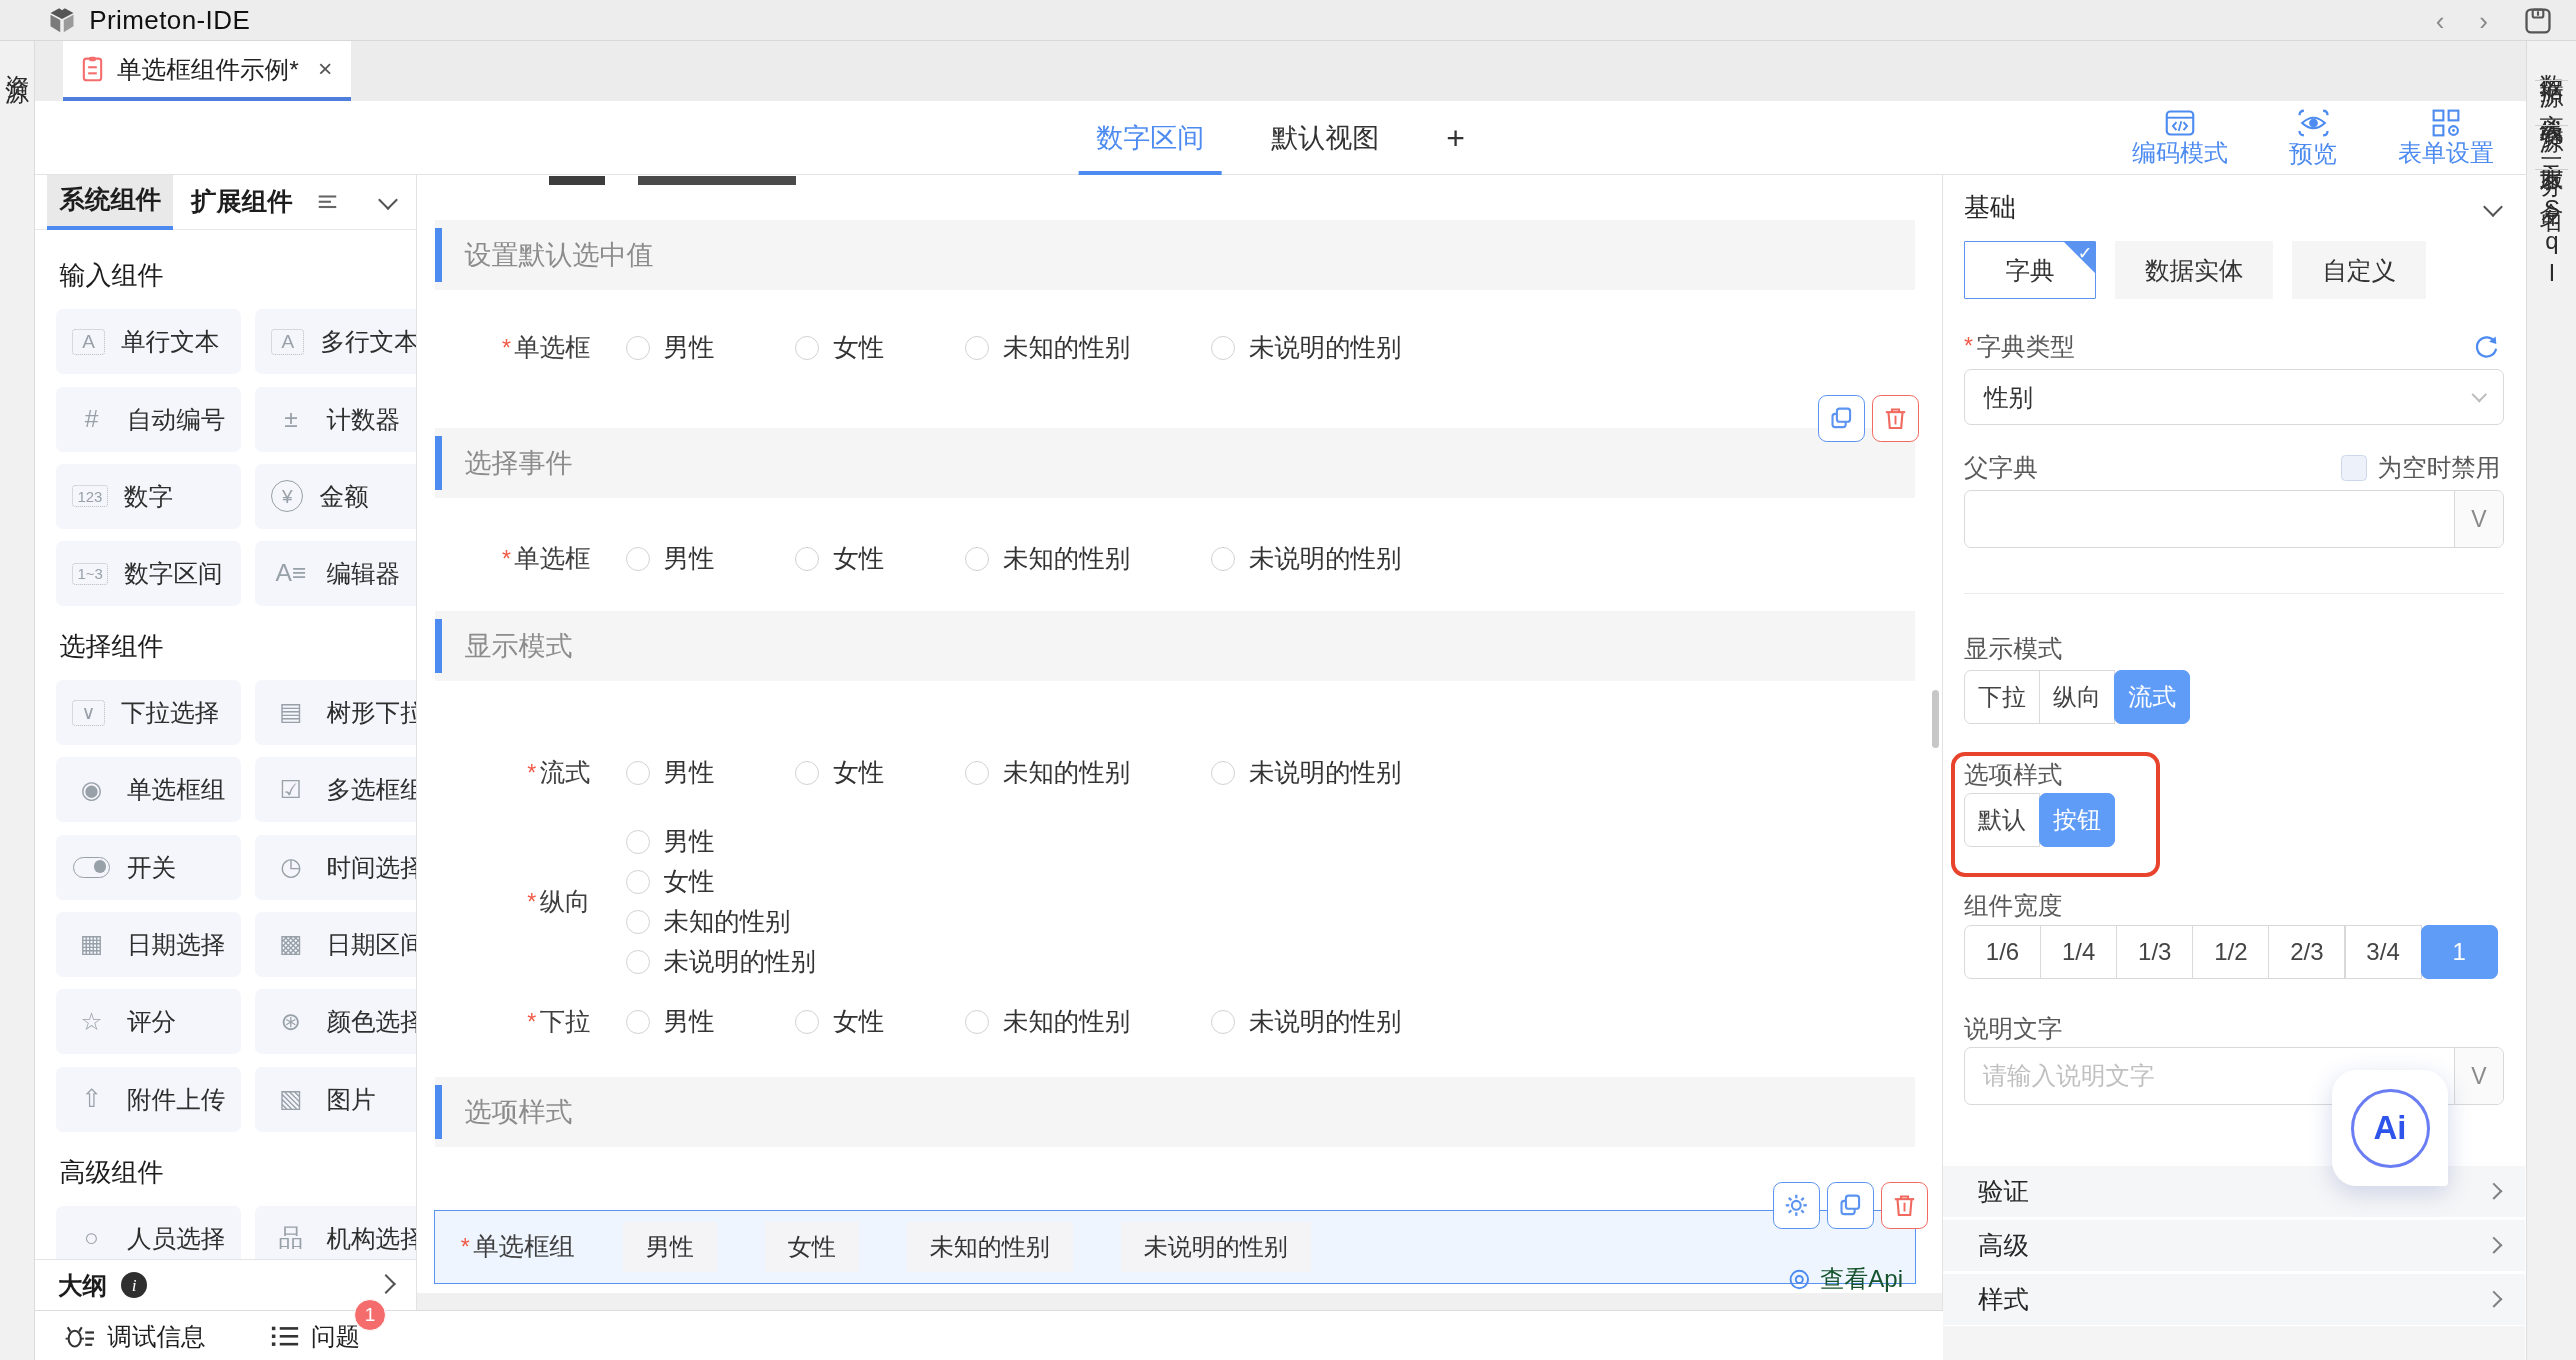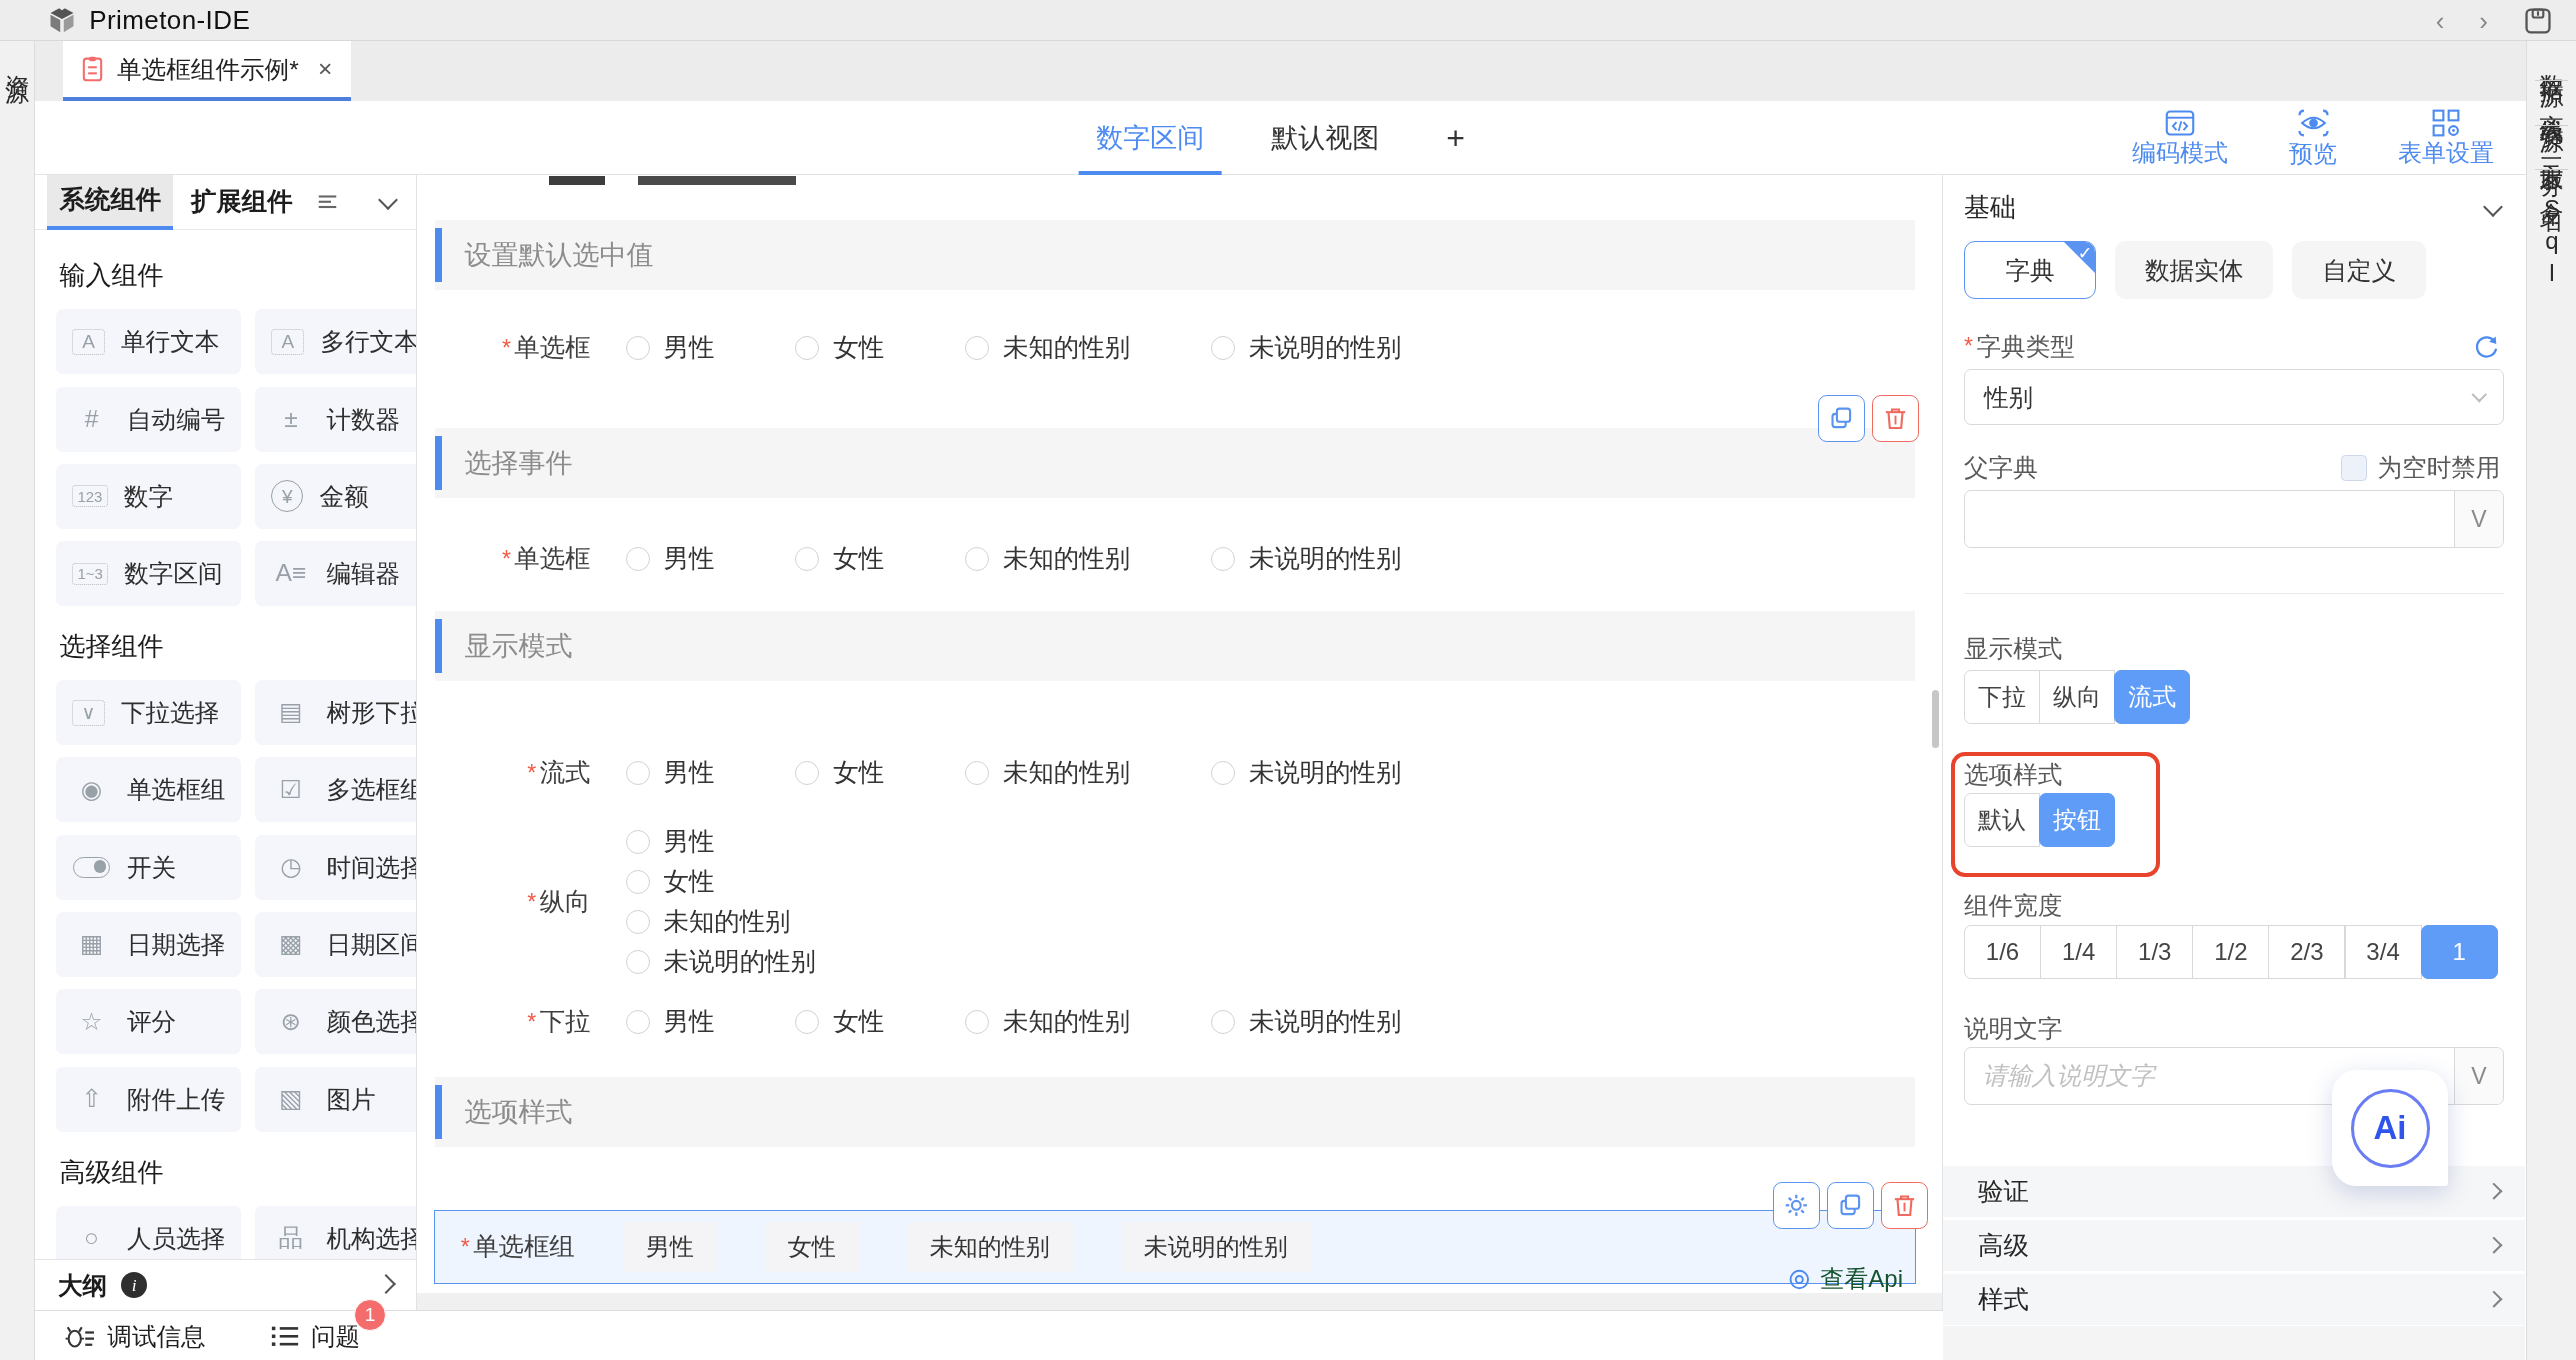--- a/index.html
+++ b/index.html
@@ -88,39 +88,39 @@
   .selected-row .row-label { width:auto; }
   .btn-opt { background:#f4f4f6; padding:8.8px 23px; font-size:24px; color:#333; }
   .api-link { position:absolute; top:1089px; right:39px; display:flex; align-items:center; gap:8.8px; color:#14532d; font-size:24px; }
   .canvas-foot { position:absolute; left:0; right:0; bottom:0; height:17.5px; background:#f0f0f0; }
 
   
   .inspector { position:absolute; top:174px; left:1943px; width:582px; bottom:0; background:#fff; z-index:5; }
   .insp-header { position:absolute; top:8.8px; left:21px; right:24.6px; height:49px; display:flex; align-items:center; justify-content:space-between; }
   .insp-header-label { font-size:26px; color:#262626; font-weight:500; }
   .src-tabs { position:absolute; top:67px; left:21px; display:flex; gap:19px; }
-  .src-tab { height:58px; min-width:132px; padding:0 30px; display:flex; align-items:center; justify-content:center; font-size:24.6px; color:#333; background:#f5f5f6; border-radius:11px; position:relative; }
+  .src-tab { height:58px; min-width:132px; padding:0 30px; display:flex; align-items:center; justify-content:center; font-size:24.6px; color:#333; background:#f5f5f6; border-radius:1px; position:relative; }
   .src-tab.active { background:#fff; border:1.8px solid #5b93f0; overflow:hidden; }
   .src-tab.active .corner { position:absolute; top:-1.8px; right:-1.8px; width:0; height:0; border-top:35px solid #5b93f0; border-left:35px solid transparent; }
   .src-tab.active .corner-check { position:absolute; top:0.9px; right:2.6px; color:#fff; font-size:17.5px; z-index:2; }
   .field-label-row { position:absolute; left:21px; right:24.6px; display:flex; align-items:center; justify-content:space-between; }
   .field-label { font-size:24.6px; color:#595959; display:flex; align-items:center; }
   .select-box { position:absolute; left:21px; right:21px; height:56px; border:0.9px solid #d9d9d9; border-radius:7px; display:flex; align-items:center; padding-left:19px; font-size:24.6px; color:#333; background:#fff; }
   .select-chev { position:absolute; right:19px; width:10.5px; height:10.5px; border-right:2.2px solid #bbb; border-bottom:2.2px solid #bbb; transform:rotate(45deg); top:19px; }
   .suffix-box { position:absolute; right:0; top:0; bottom:0; width:49px; border-left:0.9px solid #d9d9d9; background:#fafafa; border-radius:0 7px 7px 0; display:flex; align-items:center; justify-content:center; font-size:23px; color:#8a8a8a; }
   .checkbox { width:26px; height:26px; background:#edf2fa; border:0.9px solid #ccd7ea; border-radius:4.4px; }
   .insp-divider { position:absolute; left:21px; right:21px; height:0.9px; background:#ebebeb; }
   .seg { position:absolute; left:21px; display:flex; }
   .seg-btn { height:54px; min-width:76px; padding:0 8.8px; display:flex; align-items:center; justify-content:center; font-size:24px; color:#444; background:#fff; border:0.9px solid #d9d9d9; margin-left:-0.9px; }
   .seg-btn:first-child { border-radius:7px 0 0 7px; margin-left:0; }
   .seg-btn:last-child { border-radius:0 7px 7px 0; }
   .seg-btn.sel { background:#5f9cf8; border-color:#5f9cf8; color:#fff; border-radius:7px; z-index:1; }
   .hl-box { position:absolute; left:8px; top:578px; width:209px; height:125px; border:4.4px solid #e8432c; border-radius:14px; z-index:2; }
   .insp-input { position:absolute; left:21px; right:21px; height:58px; border:0.9px solid #d9d9d9; border-radius:7px; background:#fff; }
-  .insp-input input { position:absolute; left:0; top:0; width:calc(100% - 49px); height:100%; border:none; outline:none; padding:0 17.5px; font-size:24.6px; color:#b91c1c; font-family:inherit; background:transparent;font-style:italic; }
+  .insp-input input { position:absolute; left:0; top:0; width:calc(100% - 49px); height:100%; border:none; outline:none; padding:0 17.5px; font-size:24.6px; color:#b91c1c; font-family:inherit; background:transparent; }
   .insp-input input::placeholder { color:#c0c0c0; }
   .acc-row { position:absolute; left:0; right:0; height:51px; background:#f5f6f7; display:flex; align-items:center; justify-content:space-between; padding:0 24.6px 0 35px; }
   .acc-label { font-size:25.4px; color:#262626; }
   .acc-chev { width:12.3px; height:12.3px; border-right:2.6px solid #808080; border-bottom:2.6px solid #808080; transform:rotate(-45deg); }
   .insp-foot { position:absolute; left:0; right:0; bottom:0; height:35px; background:#f4f4f4; }
   .ai-bubble { position:absolute; right:77px; top:896px; width:116px; height:116px; background:#fff; border-radius:24.6px 24.6px 3.5px 24.6px; box-shadow:0 7px 24.6px rgba(60,80,170,.22); display:flex; align-items:center; justify-content:center; z-index:8; }
   .ai-circle { width:79px; height:79px; border-radius:50%; border:3.5px solid #6a7df2; color:#2f54eb; font-weight:700; font-size:33px; display:flex; align-items:center; justify-content:center; }
 
   svg { display:block; }
 </style>

